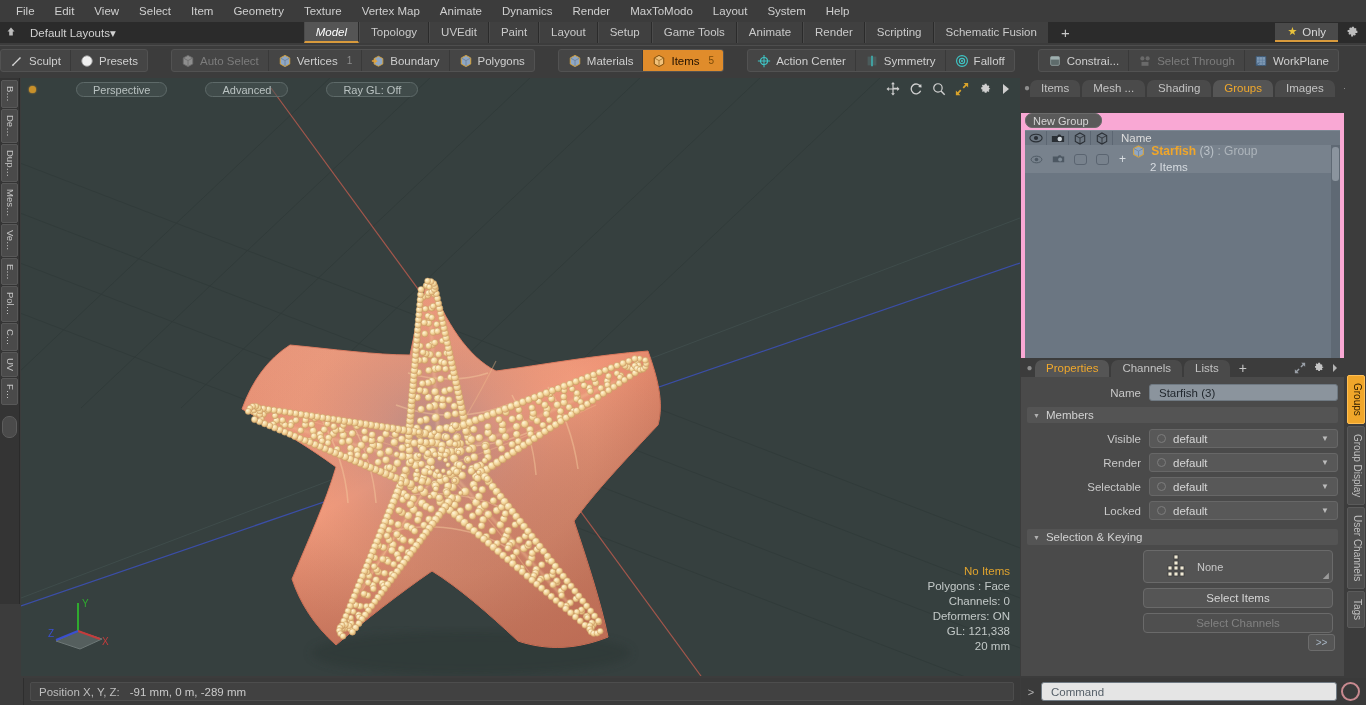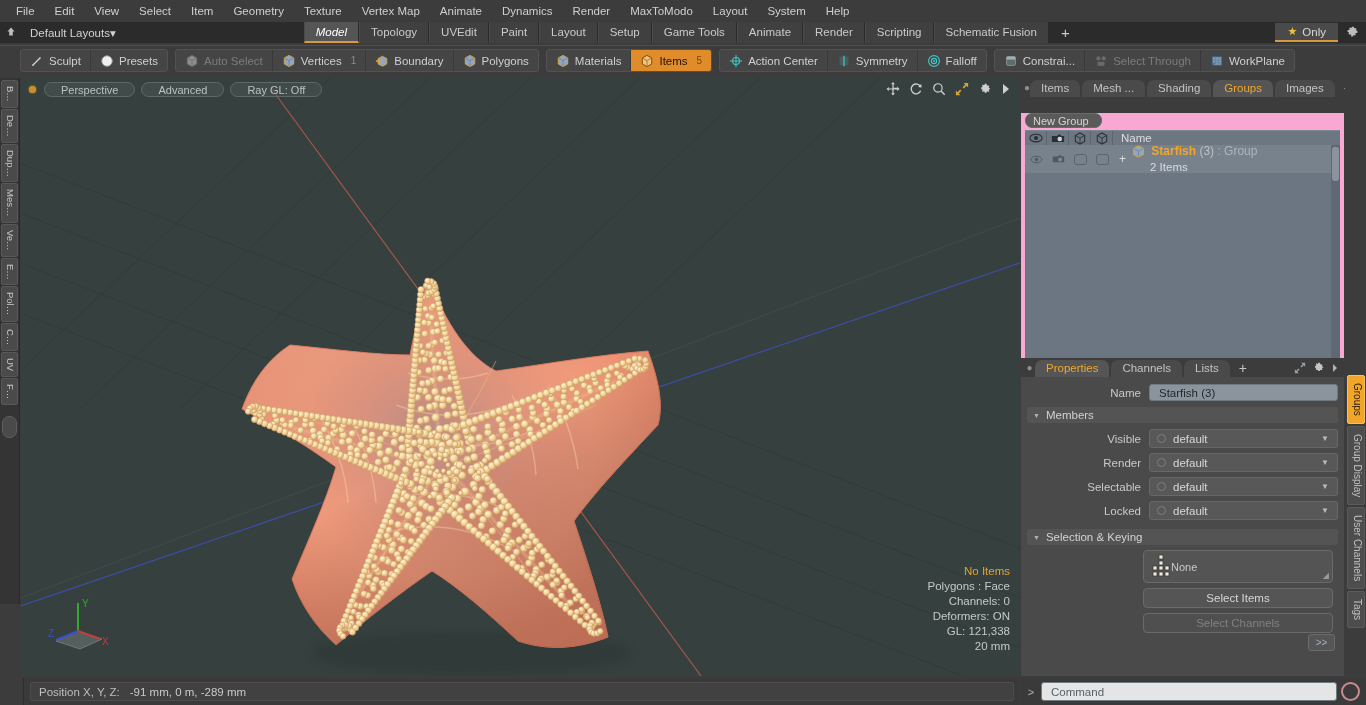--- a/index.html
+++ b/index.html
@@ -41,21 +41,21 @@
     margin-left:auto; display:flex; align-items:center; gap:5px;
     height:19px; padding:0 12px; background:#4a4a4a; color:#d8d8d8;
     border-bottom:2px solid #d89a3c; font-size:11.5px;
   }
   .star { color:#e8c23c; font-size:11px; }
   .gear-top { width:28px; text-align:center; color:#bdbdbd; font-size:13px; }
 
   
   .modebar {
     position:absolute; left:0; top:48px; width:1366px; height:25px;
-    background:#3c3c3c; display:flex; align-items:center; padding-left:20px; gap:0;
+    background:#3c3c3c; display:flex; align-items:center; padding-left:0; gap:16px;
   }
   .grp {
     display:flex; align-items:center; height:23px;
     background:#454545; border:1px solid #525252; border-radius:3px;
     margin-right:7px; overflow:hidden;
   }
   .tgl {
     display:flex; align-items:center; gap:5px; padding:0 9px; height:21px;
     font-size:11.5px; color:#cfcfcf; white-space:nowrap;
     border-right:1px solid #393939;
@@ -85,21 +85,21 @@
     background:#4a4a4a; border:1px solid #5d5d5d; border-radius:7px;
   }
 
   
   .viewport {
     position:absolute; left:21px; top:78px; width:999px; height:598px;
     background:#36403f; overflow:hidden;
   }
   .vp-header {
     position:absolute; left:0; top:0; width:999px; height:22px;
-    display:flex; align-items:center; padding-left:8px; z-index:6;
+    display:flex; align-items:center; padding-left:8px; z-index:6;gap:32px;
   }
   .vdot { width:7px; height:7px; border-radius:50%; background:#c8902a; margin-right:8px; box-shadow:0 0 2px #e0a030;}
   .vbtn {
     height:15px; line-height:14px; padding:0 16px; margin-right:6px;
     border:1px solid #5e6a69; border-radius:8px; background:rgba(72,84,83,.55);
     color:#b9c2c1; font-size:11px; text-align:center;
   }
   .vp-tools { margin-left:auto; display:flex; align-items:center; gap:9px; padding-right:9px; }
   .vp-tools svg { display:block; }
 
@@ -185,21 +185,21 @@
   .pdrop .caret { color:#bbb; font-size:8px; padding-right:8px;}
   .section {
     display:flex; align-items:center; height:16px; background:#545454;
     margin:4px 6px 5px 6px; border-radius:2px; padding-left:6px;
     font-size:11.5px; color:#d2d2d2;
   }
   .section .tri { font-size:7px; color:#b0b0b0; margin-right:6px; }
   .keybox {
     margin-left:122px; width:190px; height:33px; background:#545454;
     border:1px solid #6a6a6a; border-radius:4px;
-    display:flex; align-items:center; padding-left:7px; position:relative;
+    display:flex; align-items:center; padding-left:22px; gap:11px; position:relative;
   }
   .kbtn {
     margin-left:122px; width:190px; height:20px; background:#555555;
     border:1px solid #6a6a6a; border-radius:4px;
     display:flex; align-items:center; justify-content:center;
     font-size:11.5px; color:#d6d6d6; margin-top:5px;
   }
   .kbtn.dis { color:#818181; background:#4f4f4f; }
   .fwd {
     position:absolute; right:9px; bottom:25px; width:27px; height:17px;

